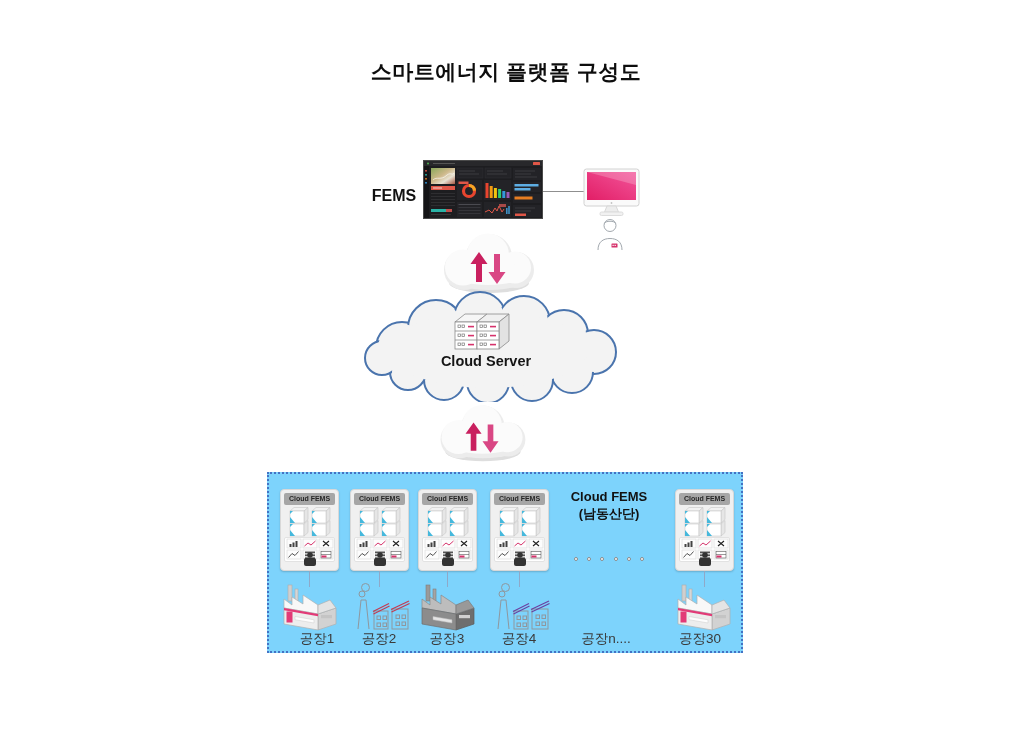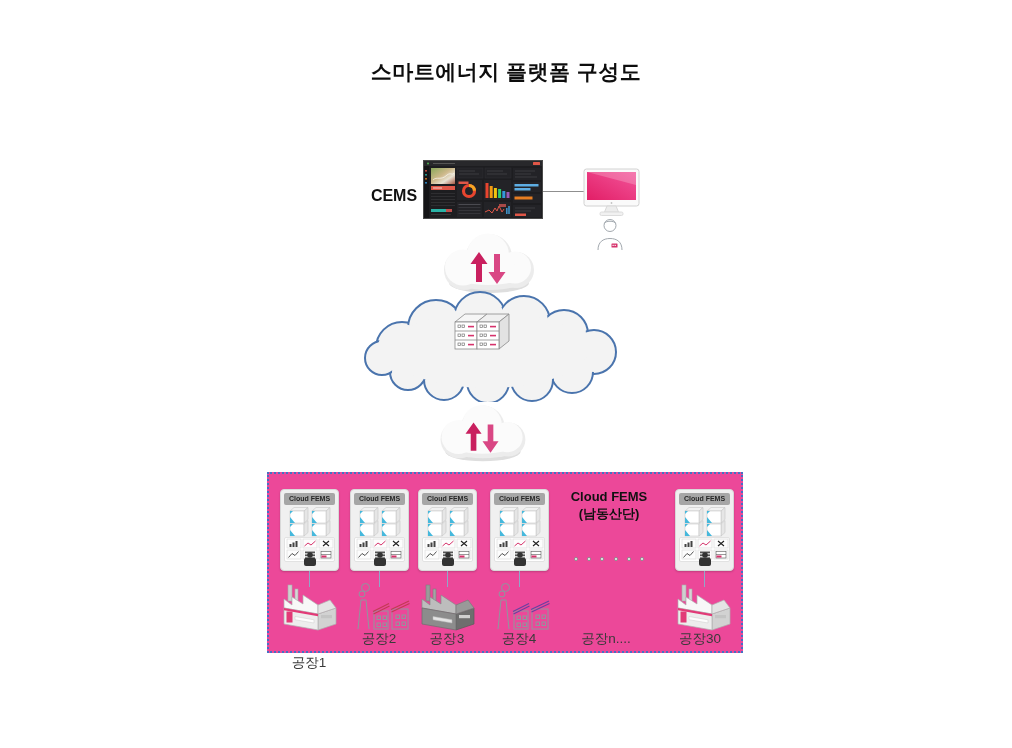--- a/index.html
+++ b/index.html
@@ -28,21 +28,21 @@
   .cloud-main  { position:absolute; left:340px; top:290px; }
   .cloud-server-label {
     position:absolute; left:340px; top:353px; width:292px;
     text-align:center; font-size:14.5px; font-weight:700; color:#151515;
   }
   .cloud-lower { position:absolute; left:426px; top:398px; }
 
   
   .fems-box {
     position:absolute; left:267px; top:472px; width:476px; height:181px;
-    border:2px dotted #4472c4; background:#ec4899;
+    border:2px dotted #4472c4; background:#7dd3fc;
   }
   .fems-card {
     position:absolute; top:15px; width:59px; height:82px;
     background:#f0f0f0; border:1px solid #d8d8d8; border-radius:4px;
     box-shadow:0 1px 2px rgba(0,0,0,0.18);
   }
   .fems-card .hdr {
     position:absolute; left:3px; right:3px; top:3px; height:12px;
     background:#a6a6a6; border-radius:2px; color:#262626;
     font-size:7px; font-weight:700; text-align:center; line-height:12px;
@@ -72,31 +72,31 @@
   .conn-v { position:absolute; top:97px; width:1px; height:16px; background:#8fa8c8; }
   .cv1 { left:40px; } .cv2 { left:110px; } .cv3 { left:178px; } .cv4 { left:250px; } .cv5 { left:435px; }
 
   .factory { position:absolute; top:104px; }
   .f1 { left:9px; } .f2 { left:79px; } .f3 { left:147px; } .f4 { left:219px; } .f5 { left:403px; }
 
   .factory-label {
     position:absolute; top:156px; width:70px;
     text-align:center; font-size:13.5px; color:#3a3a3a;
   }
-  .fl1 { left:5px;margin-top:24px; } .fl2 { left:75px; } .fl3 { left:143px;font-family:Liberation Mono, monospace; } .fl4 { left:215px; }
+  .fl1 { left:13px; } .fl2 { left:75px; } .fl3 { left:143px;font-family:Liberation Mono, monospace; } .fl4 { left:215px; }
   .fl5 { left:302px; } .fl6 { left:396px; }
 </style>
 </head>
 <body>
 
 <div class="canvas">
 
   <div class="page-title">스마트에너지 플랫폼 구성도</div>
 
-  <div class="cems-label">CEMS</div>
+  <div class="cems-label">FEMS</div>
 
   <svg class="dash-svg" width="120" height="59" viewBox="0 0 120 59">
     <defs>
       <linearGradient id="mapg" x1="0" y1="0" x2="1" y2="1">
         <stop offset="0" stop-color="#8aa85a"></stop>
           <stop offset="0.45" stop-color="#cdb88a"></stop>
         <stop offset="0.7" stop-color="#e8e2d2"></stop>
           <stop offset="1" stop-color="#a65844"></stop>
       </linearGradient>
     </defs>
@@ -264,20 +264,21 @@
       <g fill="#d6336c" stroke="none">
         <rect x="128" y="35.8" width="6" height="1.6"></rect>
           <rect x="150" y="35.8" width="6" height="1.6"></rect>
         <rect x="128" y="44.8" width="6" height="1.6"></rect>
           <rect x="150" y="44.8" width="6" height="1.6"></rect>
         <rect x="128" y="53.8" width="6" height="1.6"></rect>
           <rect x="150" y="53.8" width="6" height="1.6"></rect>
       </g>
     </g>
   </svg>
+  <div class="cloud-server-label">Cloud Server</div>
 
   <svg class="cloud-lower" width="113" height="66" viewBox="0 0 113 70">
     <ellipse cx="57" cy="57" rx="40" ry="10" fill="#dedede"></ellipse>
     <g fill="#ececec">
       <circle cx="32" cy="44" r="20"></circle>
         <circle cx="57" cy="31" r="23"></circle>
         <circle cx="84" cy="44" r="18"></circle>
       <ellipse cx="57" cy="50" rx="40" ry="14"></ellipse>
     </g>
     <g fill="#fbfbfb">

